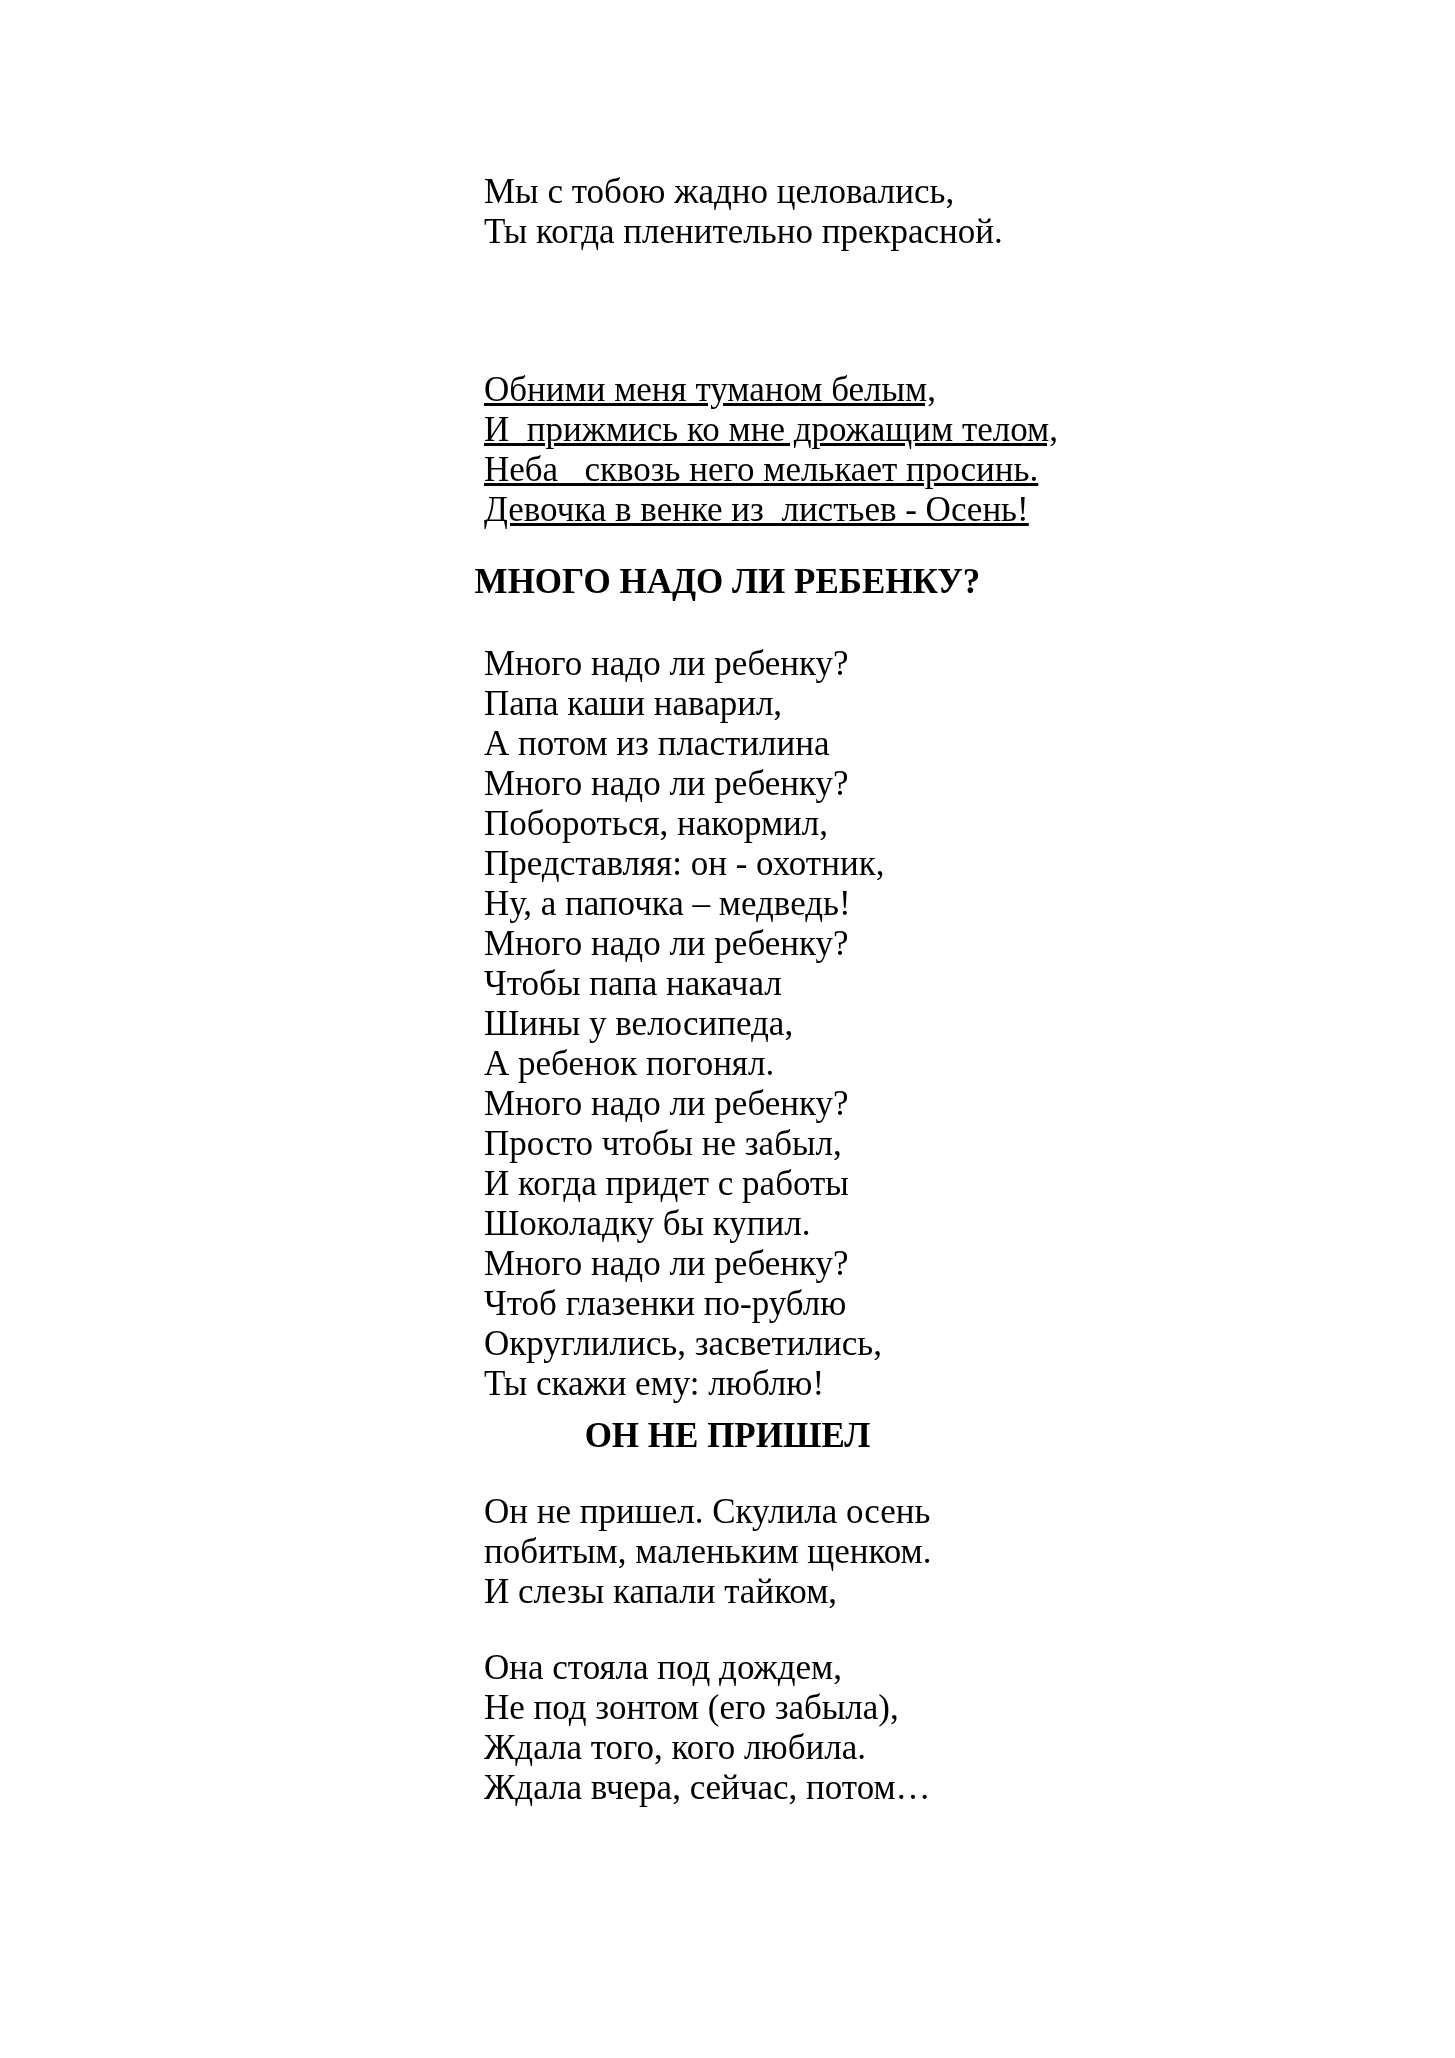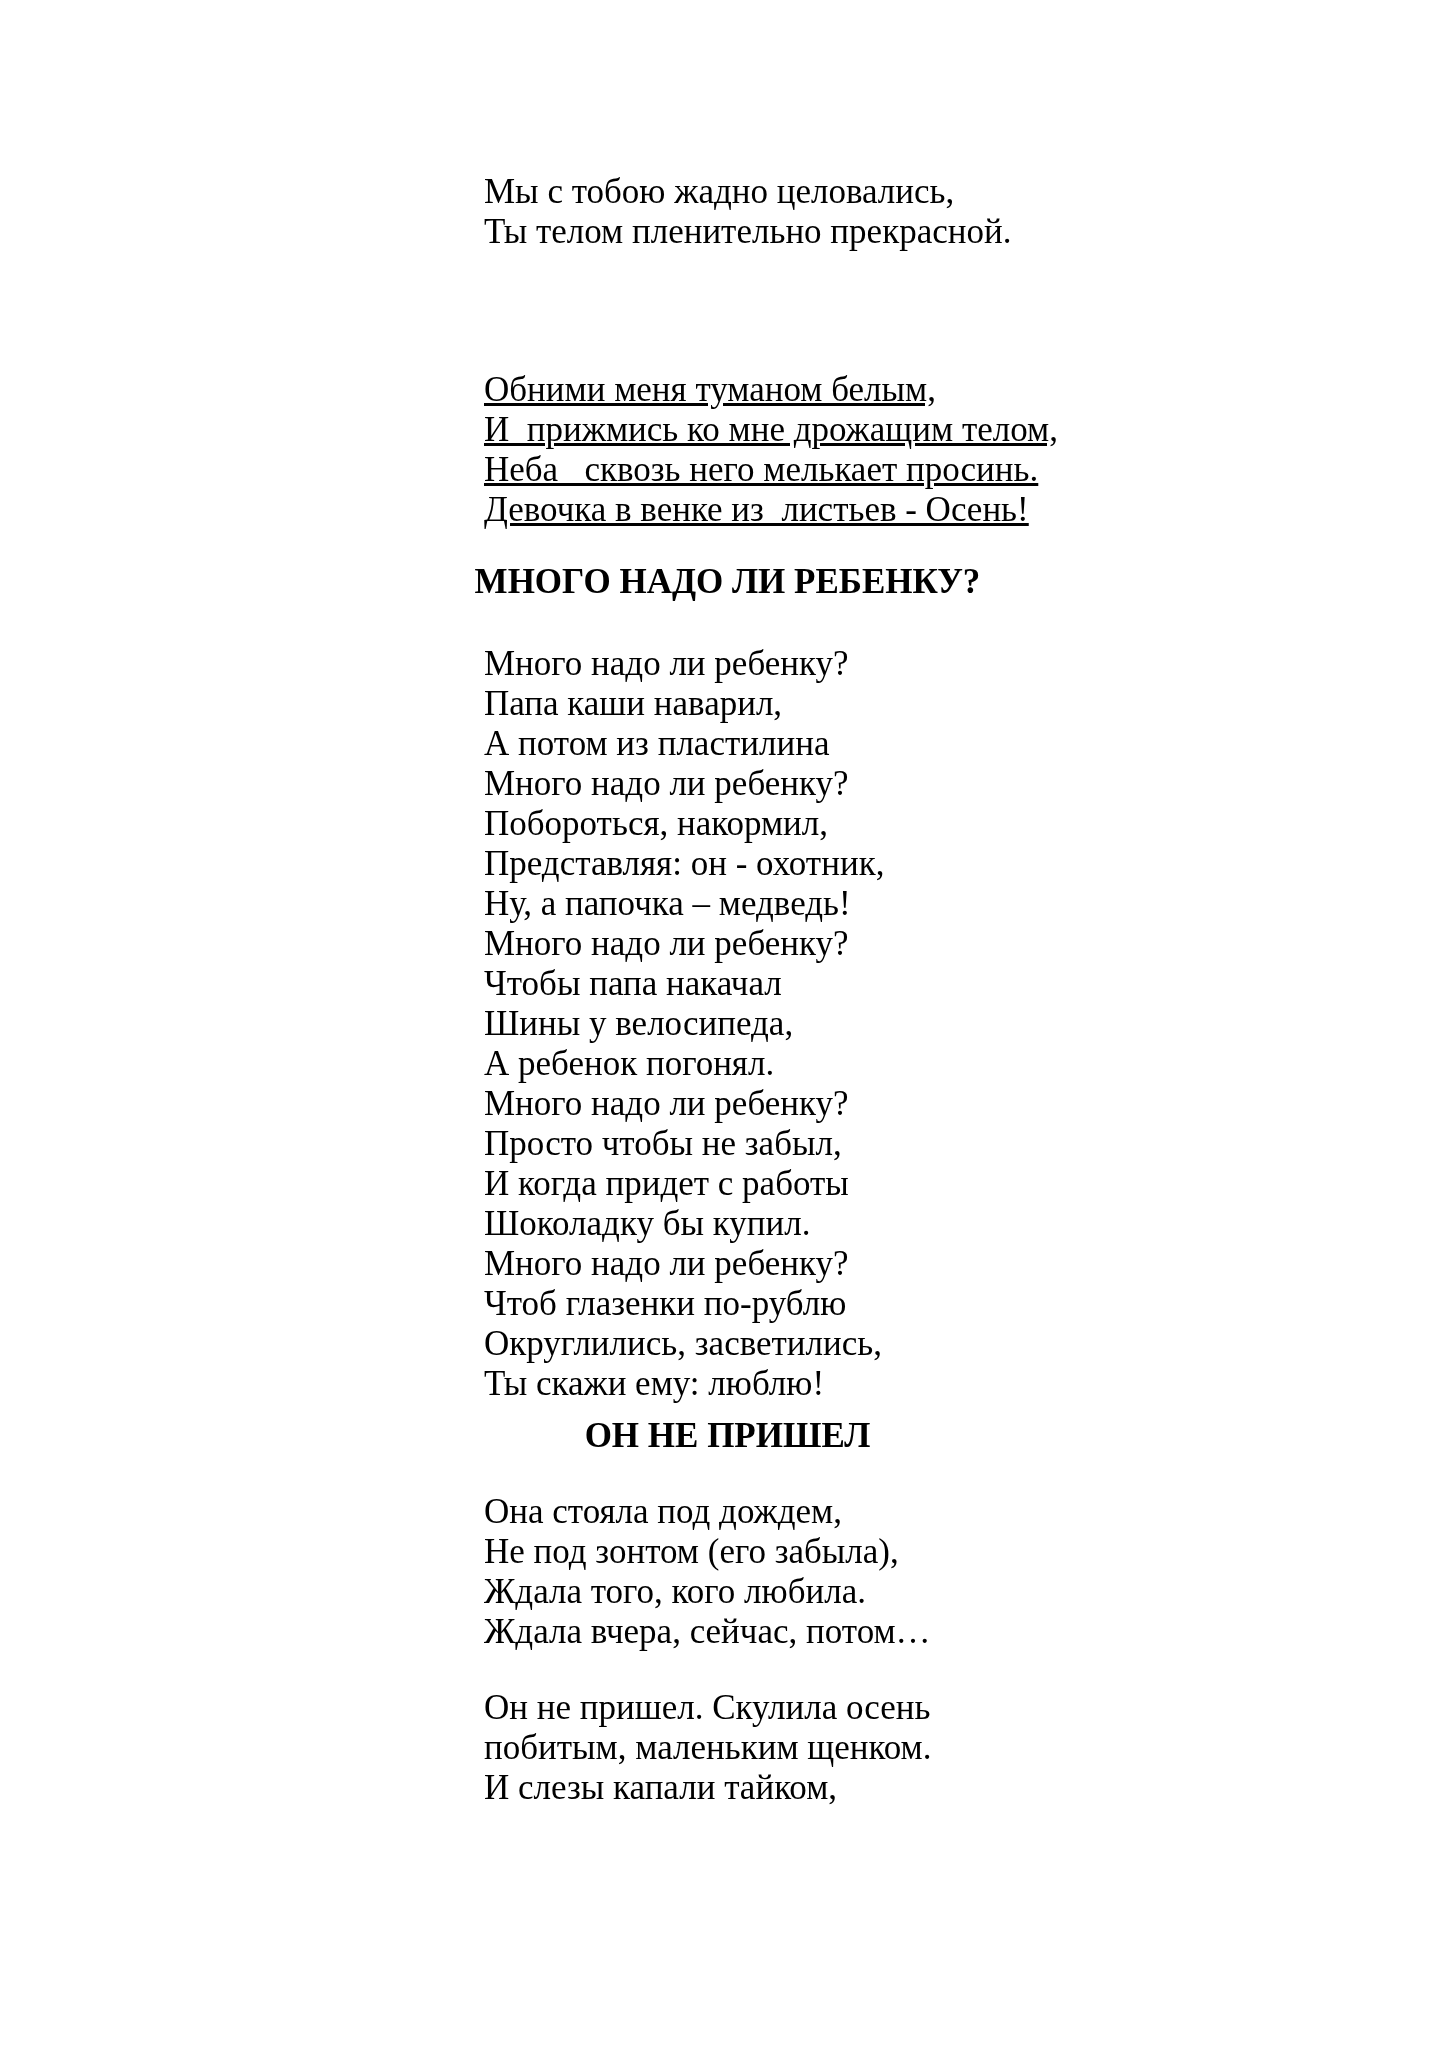--- a/index.html
+++ b/index.html
@@ -41,21 +41,21 @@
   .stanza-4  { margin-top: 36px; }
   .stanza-5  { margin-top: 36px; }
 </style>
 </head>
 <body>
 
 <div class="page">
 
   <div class="stanza stanza-1">
     <div class="poem-line">Мы с тобою жадно целовались,</div>
-    <div class="poem-line">Ты телом пленительно прекрасной.</div>
+    <div class="poem-line">Ты когда пленительно прекрасной.</div>
   </div>
 
   <div class="stanza stanza-2">
     <div class="poem-line">Обними меня туманом белым,</div>
     <div class="poem-line">И  прижмись ко мне дрожащим телом,</div>
     <div class="poem-line">Неба   сквозь него мелькает просинь.</div>
     <div class="poem-line">Девочка в венке из  листьев - Осень!</div>
   </div>
 
   <div class="poem-heading heading-1">МНОГО НАДО ЛИ РЕБЕНКУ?</div>
@@ -77,26 +77,26 @@
     <div class="poem-line">И когда придет с работы</div>
     <div class="poem-line">Шоколадку бы купил.</div>
     <div class="poem-line">Много надо ли ребенку?</div>
     <div class="poem-line">Чтоб глазенки по-рублю</div>
     <div class="poem-line">Округлились, засветились,</div>
     <div class="poem-line">Ты скажи ему: люблю!</div>
   </div>
 
   <div class="poem-heading heading-2">ОН НЕ ПРИШЕЛ</div>
 
+  <div class="stanza stanza-5">
+    <div class="poem-line">Он не пришел. Скулила осень</div>
+    <div class="poem-line">побитым, маленьким щенком.</div>
+    <div class="poem-line">И слезы капали тайком,</div>
+  </div>
+
   <div class="stanza stanza-4">
     <div class="poem-line">Она стояла под дождем,</div>
     <div class="poem-line">Не под зонтом (его забыла),</div>
     <div class="poem-line">Ждала того, кого любила.</div>
     <div class="poem-line">Ждала вчера, сейчас, потом…</div>
   </div>
 
-  <div class="stanza stanza-5">
-    <div class="poem-line">Он не пришел. Скулила осень</div>
-    <div class="poem-line">побитым, маленьким щенком.</div>
-    <div class="poem-line">И слезы капали тайком,</div>
-  </div>
-
 </div>
 
 </body></html>

